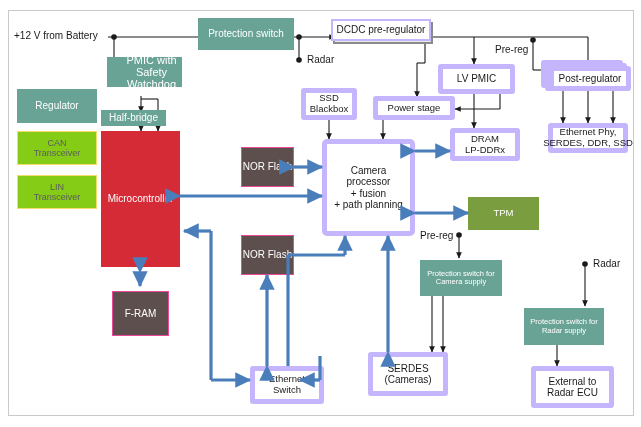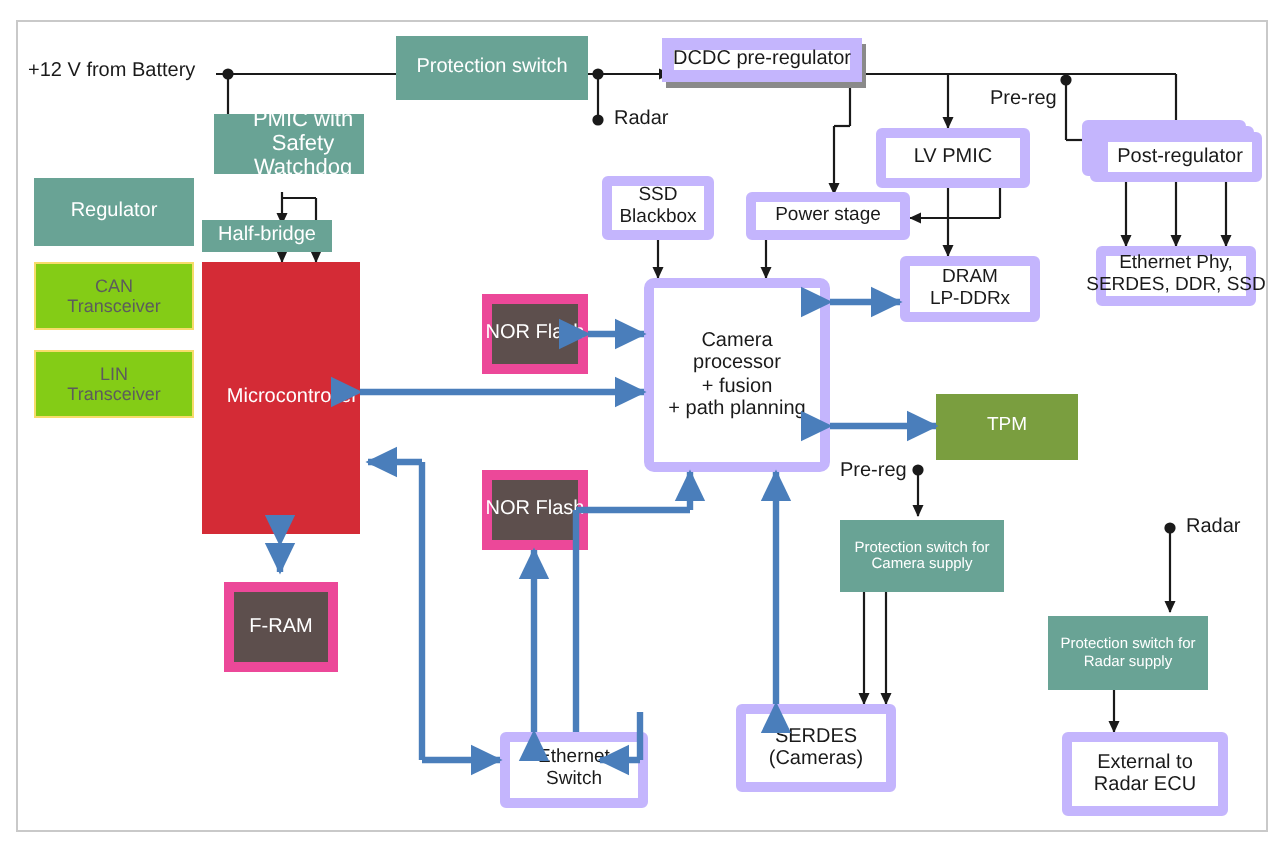--- a/index.html
+++ b/index.html
@@ -47,42 +47,41 @@
   }
   .yellow {
     background: #84cc16;
     color: #5c5c5c;
     border: 1px solid #f7dc6b;
   }
   .red {
     background: #d42b36;
     color: #ffffff;
     border: 1px solid #d42b36;
-    justify-content: flex-end;
   }
   .brown {
     background: #5d4f4d;
     color: #ffffff;
-    border: 5px solid #ec4899;
+    border: 1px solid #ec4899;
   }
   .olive {
     background: #7a9e3f;
     color: #ffffff;
     border: 1px solid #7a9e3f;
   }
   .white {
     background: #ffffff;
     color: #1a1a1a;
     border: 5px solid #c4b5fd;
     border-radius: 3px;
   }
   .white-sq {
     background: #ffffff;
     color: #1a1a1a;
-    border: 6px solid #c4b5fd;
+    border: 2px solid #c4b5fd;
     border-radius: 0;
     text-align: right;
   }
   .lbl {
     position: absolute;
     color: #1a1a1a;
     white-space: nowrap;
     z-index: 6;
   }
   .nowrapover {

